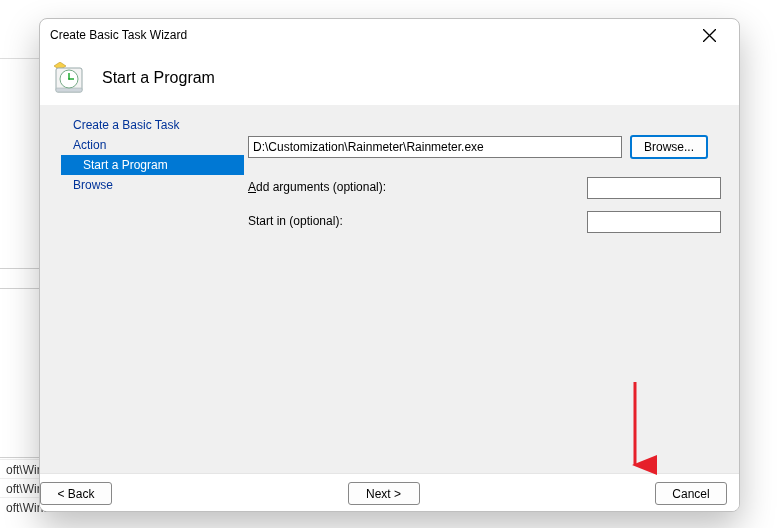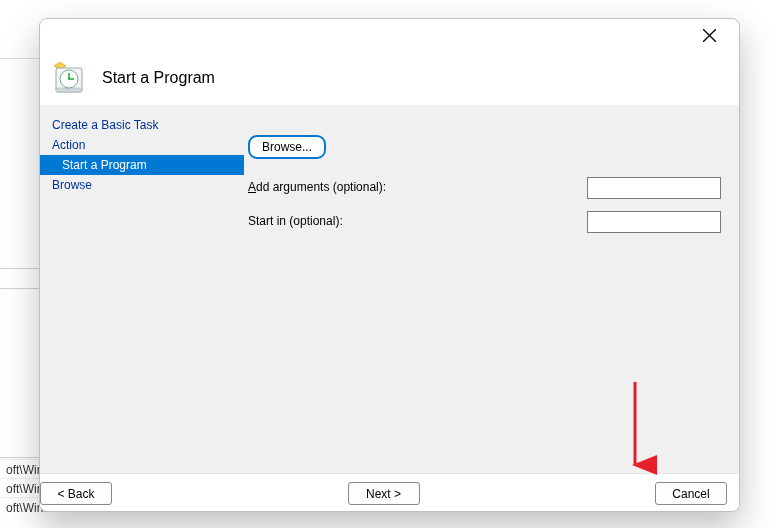--- a/index.html
+++ b/index.html
@@ -98,20 +98,21 @@
     width: 204px;
     flex-shrink: 0;
     padding-top: 10px;
   }
   .sidebar .item {
     padding: 2px 12px;
     color: #003399;
     cursor: pointer;
     font-size: 12px;
     line-height: 16px;
+    margin-left: 21px;
   }
   .sidebar .item.selected {
     background: #0078d4;
     color: #fff;
     padding-left: 22px;
   }
   .sidebar .item.sub {
     padding-left: 22px;
   }
 
@@ -155,21 +156,21 @@
     border-radius: 3px;
     font-size: 12px;
     font-family: inherit;
     padding: 0 12px;
     cursor: pointer;
   }
   .browse-btn {
     border: 2px solid #0078d4;
     padding: 0 10px;
     height: 24px;
-    border-radius: 9px;
+    border-radius: 3px;
   }
 
   .footer {
     height: 40px;
     background: #fff;
     display: flex;
     justify-content: space-between;
     align-items: center;
     gap: 6px;
     padding-right: 12px;
@@ -192,20 +193,21 @@
   <div class="bg-sep" style="top:229px"></div>
   <div class="bg-sep" style="top:398px"></div>
   <div class="row" style="top:400px">oft\Windo</div>
   <div class="row" style="top:419px">oft\Windows\U...</div>
   <div class="row" style="top:438px">oft\Windows\Fli...</div>
 </div>
 
 <div class="dialog">
 
   <div class="titlebar">
+    <span class="title">Create Basic Task Wizard</span>
     <div class="close-btn">
       <svg viewBox="0 0 10 10">
         <line x1="0" y1="0" x2="10" y2="10" stroke="#000" stroke-width="1"></line>
         <line x1="10" y1="0" x2="0" y2="10" stroke="#000" stroke-width="1"></line>
       </svg>
     </div>
   </div>
 
   <div class="header">
     <span class="header-icon">
@@ -225,20 +227,21 @@
   <div class="body">
     <div class="sidebar">
       <div class="item">Create a Basic Task</div>
       <div class="item">Action</div>
       <div class="item sub selected">Start a Program</div>
       <div class="item">Browse</div>
     </div>
 
     <div class="form">
       <div class="row-inline">
+        <input class="text program-input" type="text" value="D:\Customization\Rainmeter\Rainmeter.exe" style="">
         <button class="btn browse-btn">Browse...</button>
       </div>
 
       <div class="row-split">
         <div class="label">
           <span class="ul">A</span><span>dd arguments (optional):</span>
         </div>
         <input class="text small-input" type="text" value="" style="">
       </div>
 

